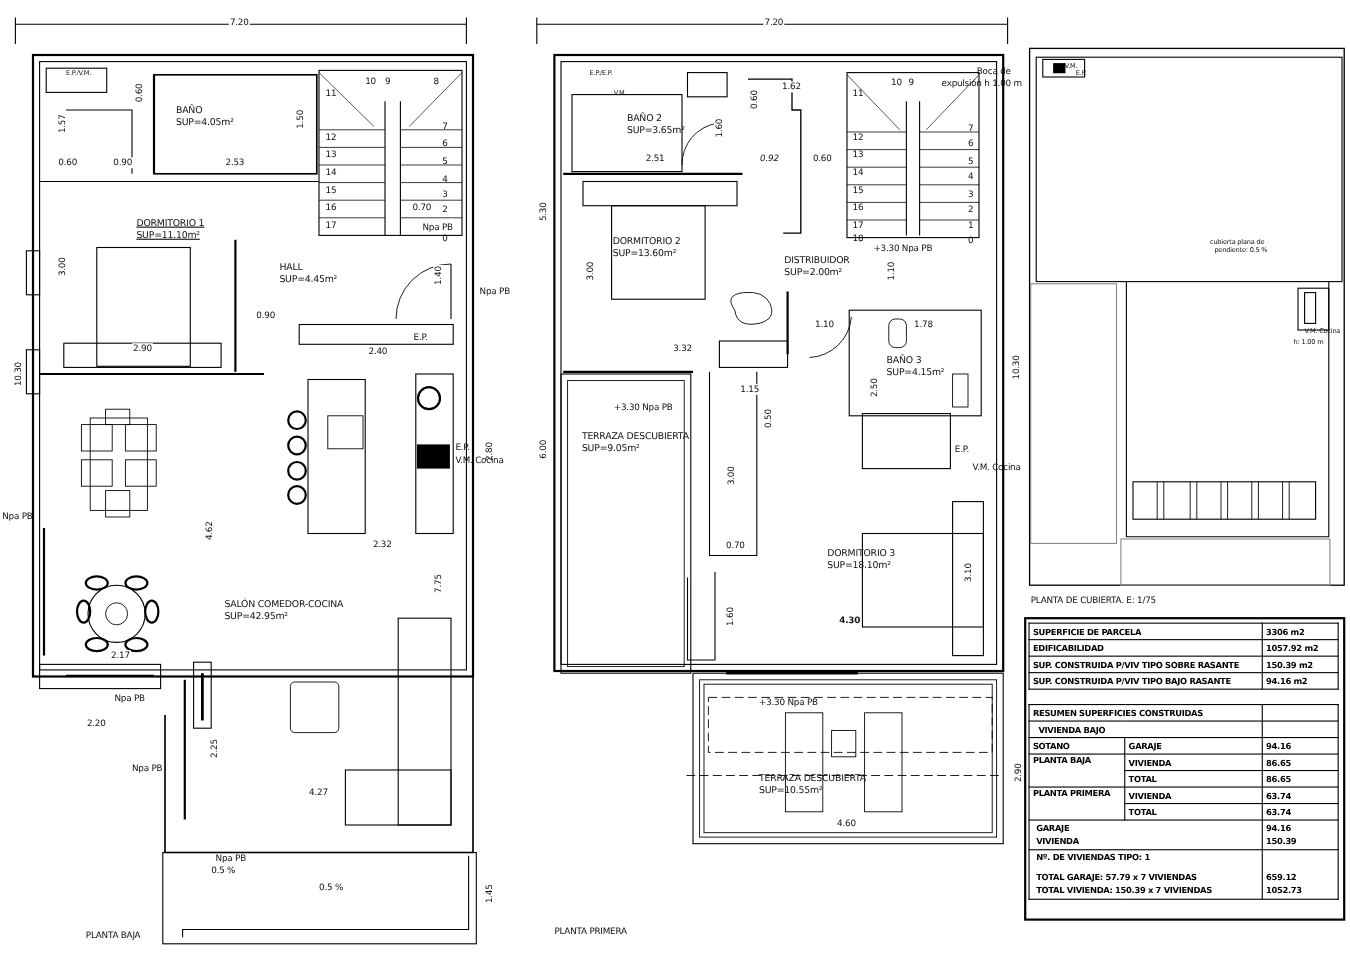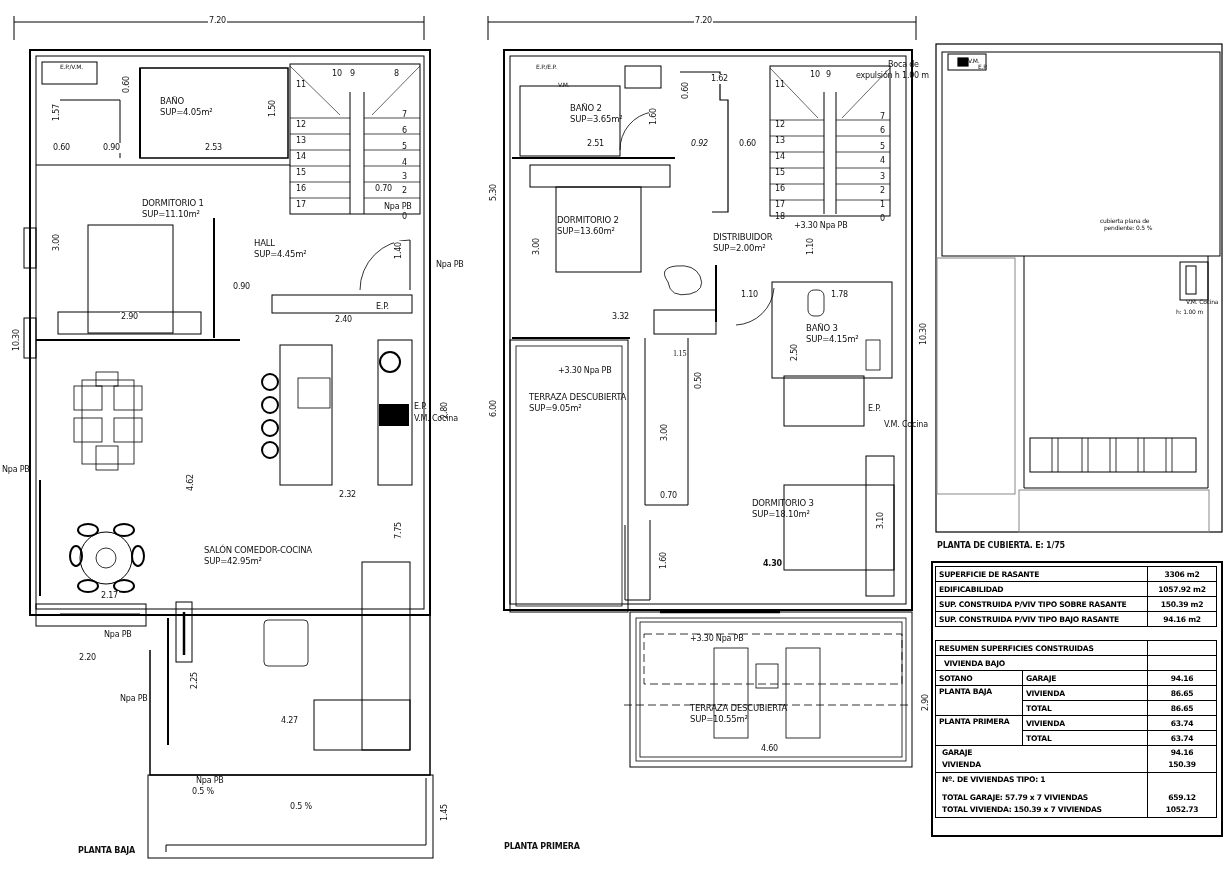--- a/index.html
+++ b/index.html
@@ -2,25 +2,25 @@
 <html><head>
 <meta charset="utf-8">
 <style>
   html,body{margin:0;padding:0;background:#fff;}
   body{width:1227px;height:869px;position:relative;overflow:hidden;font-family:"DejaVu Sans",sans-serif;color:#000;}
   svg{position:absolute;left:0;top:0;}
   .lbl{position:absolute;font-family:"DejaVu Sans",sans-serif;font-size:8px;line-height:10px;white-space:nowrap;color:#111;letter-spacing:-0.2px;}
   .room{font-size:8.5px;line-height:11px;}
   .dim{font-size:8px;background:#fff;padding:0 1px;}
   .vdim{transform:rotate(-90deg);transform-origin:left top;}
-  .title{font-weight:bold;font-size:8px;}
+  .title{font-weight:normal;font-size:8px;}
   .small{font-size:6px;}
   table.sum{position:absolute;border-collapse:collapse;font-family:"DejaVu Sans",sans-serif;font-size:7.6px;font-weight:bold;letter-spacing:-0.3px;}
   table.sum td{border:1px solid #000;padding:1px 3px;height:12px;white-space:nowrap;}
-  table.sum td.v{text-align:center;width:62px;}
+  table.sum td.v{text-align:left;width:62px;}
   .box{position:absolute;border:2px solid #000;}
 </style>
 </head>
 <body>
 
 <svg width="1227" height="869" viewBox="0 0 1227 869" fill="none" stroke="#000">
 
   <g stroke-width="1">
     <line x1="14" y1="22" x2="424" y2="22"></line>
       <line x1="14" y1="16" x2="14" y2="40"></line>
@@ -208,21 +208,21 @@
 
 <span class="lbl dim" style="left:208px;top:16px;">7.20</span>
 <span class="lbl dim" style="left:694px;top:16px;">7.20</span>
 
 <div>
   <span class="lbl small" style="left:60px;top:62px;">E.P./V.M.</span>
   <div class="lbl room" style="left:160px;top:96px;">
     <div>BAÑO</div>
     <div>SUP=4.05m²</div>
   </div>
-  <div class="lbl room" style="left:142px;top:198px;">
+  <div class="lbl room" style="left:124px;top:198px;text-decoration:underline;">
     <div>DORMITORIO 1</div>
     <div>SUP=11.10m²</div>
   </div>
   <div class="lbl room" style="left:254px;top:238px;">
     <div>HALL</div>
     <div>SUP=4.45m²</div>
   </div>
   <div class="lbl room" style="left:204px;top:545px;">
     <div>SALÓN COMEDOR-COCINA</div>
     <div>SUP=42.95m²</div>
@@ -342,21 +342,21 @@
   <span class="lbl dim vdim" style="left:649px;top:126px;">1.60</span>
   <span class="lbl dim" style="left:586px;top:139px;">2.51</span>
   <span class="lbl dim" style="left:690px;top:139px;font-style:italic;">0.92</span>
   <span class="lbl dim" style="left:738px;top:139px;">0.60</span>
   <span class="lbl dim vdim" style="left:489px;top:202px;">5.30</span>
   <span class="lbl dim vdim" style="left:532px;top:256px;">3.00</span>
   <span class="lbl dim vdim" style="left:806px;top:256px;">1.10</span>
   <span class="lbl dim" style="left:740px;top:290px;">1.10</span>
   <span class="lbl dim" style="left:830px;top:290px;">1.78</span>
   <span class="lbl dim" style="left:611px;top:312px;">3.32</span>
-  <span class="lbl dim" style="left:672px;top:349px;font-family:Liberation Serif, serif;">1.15</span>
+  <span class="lbl dim" style="left:672px;top:349px;">1.15</span>
   <span class="lbl dim vdim" style="left:694px;top:390px;">0.50</span>
   <span class="lbl dim vdim" style="left:790px;top:362px;">2.50</span>
   <span class="lbl dim vdim" style="left:919px;top:346px;">10.30</span>
   <span class="lbl dim vdim" style="left:489px;top:418px;">6.00</span>
   <span class="lbl dim vdim" style="left:660px;top:442px;">3.00</span>
   <span class="lbl dim" style="left:659px;top:491px;">0.70</span>
   <span class="lbl dim vdim" style="left:659px;top:570px;">1.60</span>
   <span class="lbl dim vdim" style="left:876px;top:530px;">3.10</span>
   <span class="lbl dim" style="left:762px;top:559px;font-weight:bold;">4.30</span>
   <span class="lbl dim" style="left:760px;top:744px;">4.60</span>
@@ -378,21 +378,21 @@
   <span class="lbl small" style="left:1186px;top:297px;">V.M. Cocina</span>
   <span class="lbl small" style="left:1176px;top:307px;">h: 1.00 m</span>
   <span class="lbl title" style="left:937px;top:541px;">PLANTA DE CUBIERTA. E: 1/75</span>
 </div>
 
 <div class="box" style="left:931px;top:561px;width:288px;height:272px;"></div>
 
 <table class="sum" style="left:935px;top:566px;width:282px;">
   <tbody>
       <tr>
-        <td>SUPERFICIE DE RASANTE</td>
+        <td>SUPERFICIE DE PARCELA</td>
         <td class="v">3306 m2</td>
       </tr>
   <tr>
         <td>EDIFICABILIDAD</td>
         <td class="v">1057.92 m2</td>
       </tr>
   <tr>
         <td>SUP. CONSTRUIDA  P/VIV TIPO SOBRE RASANTE</td>
         <td class="v">150.39 m2</td>
       </tr>

